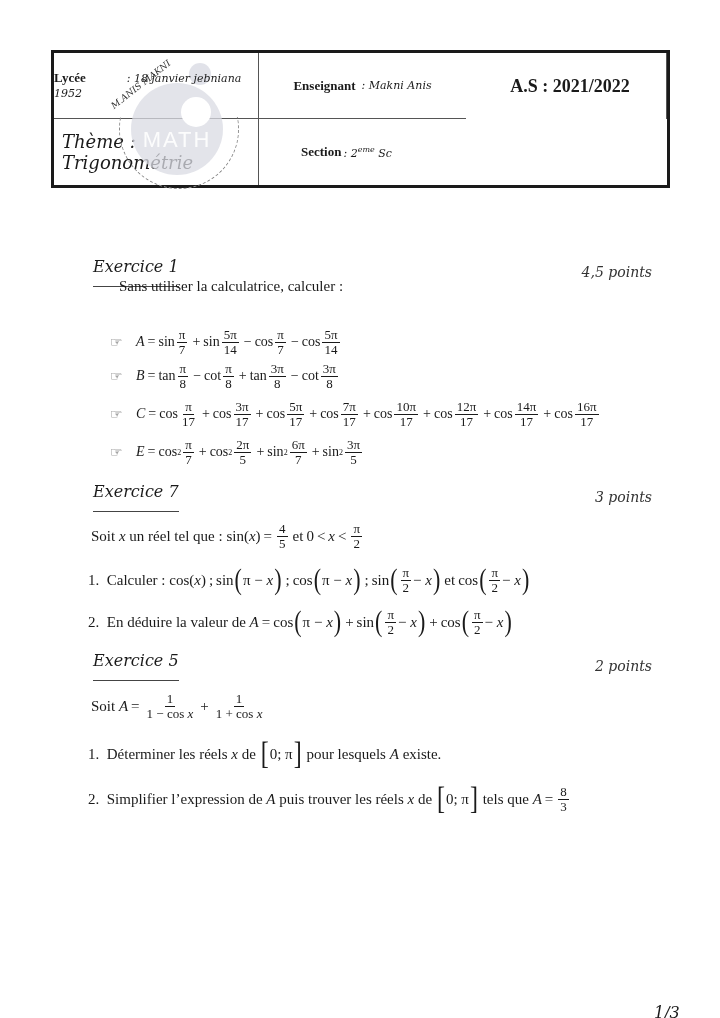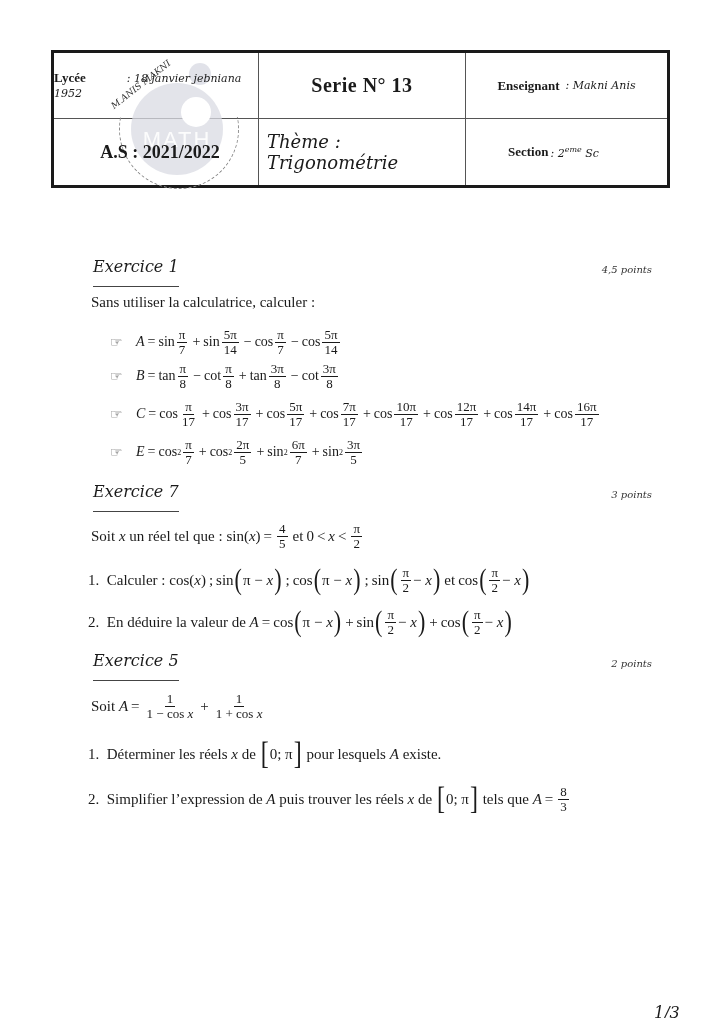--- a/index.html
+++ b/index.html
@@ -54,21 +54,21 @@
     position: absolute; left: 0px; top: 0px; font-family: "DejaVu Serif", serif; font-style: italic;
     font-size: 9px; color: #333; transform: rotate(-38deg); transform-origin: left top;
   }
 
   
   .ex-title {
     position: absolute; left: 93px; font-family: "DejaVu Serif", serif; font-style: italic; font-size: 16px;
     border-bottom: 1.5px solid #444; padding-bottom: 10px;
   }
   .ex-points {
-    position: absolute; right: 68px; font-family: "DejaVu Serif", serif; font-style: italic; font-size: 10px; color: #333;
+    position: absolute; right: 68px; font-family: "DejaVu Serif", serif; font-style: italic; font-size: 14px; color: #333;
   }
   .text-line { position: absolute; left: 91px; font-size: 15px; white-space: nowrap; }
   .math-line { position: absolute; left: 110px; font-size: 14px; white-space: nowrap; display: flex; align-items: center; }
   .math-line .hand { width: 18px; margin-right: 8px; color: #555; font-size: 14px; }
   .mi { font-style: italic; }
   .frac { display: inline-flex; flex-direction: column; align-items: center; vertical-align: middle; margin: 0 2px; font-size: 13px; line-height: 1.05; }
   .frac .num { border-bottom: 1px solid #1a1a1a; padding: 0 2px; }
   .frac .den { padding: 0 2px; }
   .op { margin: 0 3px; }
   .paren { font-size: 22px; font-weight: 100; line-height: 1; transform: scaleY(1.3); display: inline-block; margin: 0 1px; }
@@ -87,42 +87,39 @@
       <div class="logo-dot"></div>
       <div class="logo-ring"></div>
       <div class="logo-text">MATH</div>
       <div class="logo-arc-text" style="left:20px;top:48px;">M.ANIS MAKNI</div>
     </div>
     <div class="lycee-line">
       <span class="bold">Lycée</span>
       <span class="small-script">: 18 janvier jebniana 1952</span>
     </div>
   </div>
-  <div class="cell">
-    <span class="serie-title">Serie N° 13</span>
-  </div>
   <div class="cell col3">
     <span class="bold">Enseignant</span>
     <span class="small-script" style="margin-left:6px;">: Makni Anis</span>
   </div>
   <div class="cell row2">
     <span class="as-label" style="position:relative;z-index:2;">A.S : 2021/2022</span>
   </div>
   <div class="cell row2">
     <span class="theme-label">Thème : Trigonométrie</span>
   </div>
   <div class="cell col3 row2" style="justify-content:flex-start;padding-left:42px;">
     <span class="bold">Section</span>
     <span class="small-script" style="margin-left:2px;"><span>: 2</span><sup>eme</sup>&nbsp;<span>Sc</span></span>
   </div>
 </div>
 
 <div class="ex-title" style="top:257px;">Exercice 1</div>
 <div class="ex-points" style="top:264px;">4,5 points</div>
-<div class="text-line" style="top:294px;">Sans utiliser la calculatrice, calculer :</div>
+<div class="text-line" style="top:278px;margin-left:28px;">Sans utiliser la calculatrice, calculer :</div>
 
 <div class="math-line" style="top:328px;">
   <span class="hand">☞</span>
   <span class="mi">A</span>
     <span class="op">=</span>
   <span>sin</span>
     <span class="frac">
       <span class="num">π</span>
       <span class="den">7</span>
     </span>

